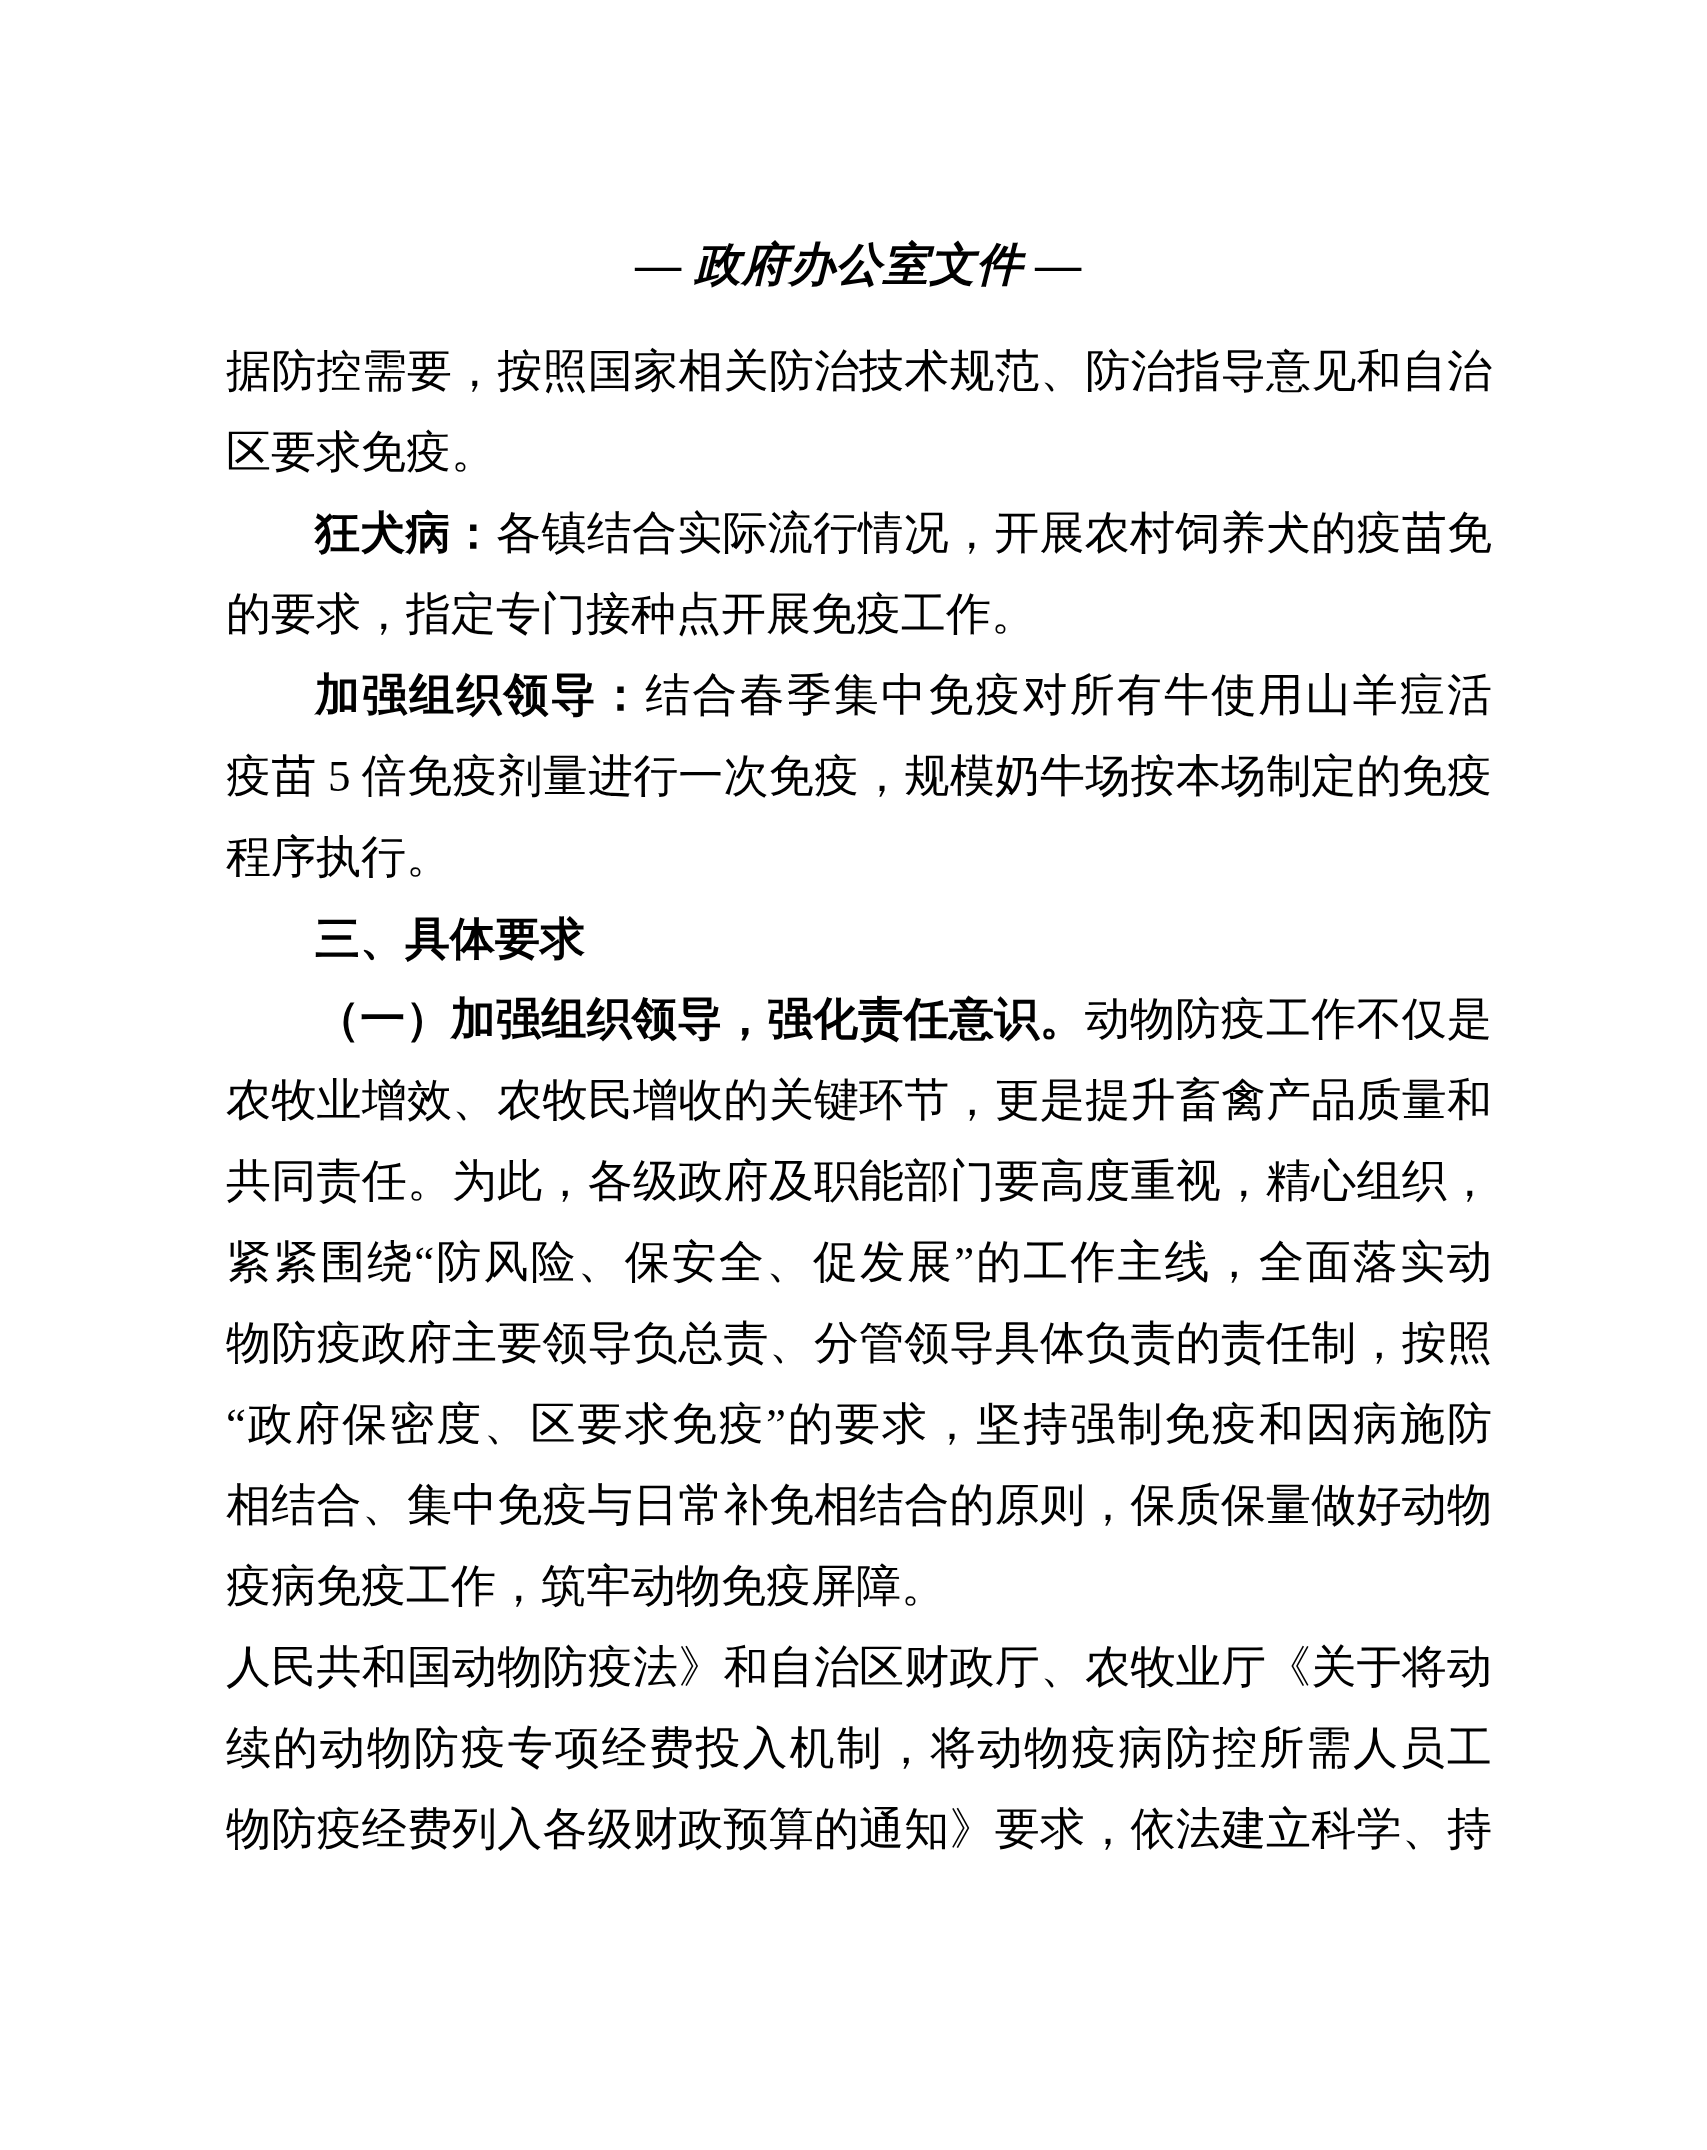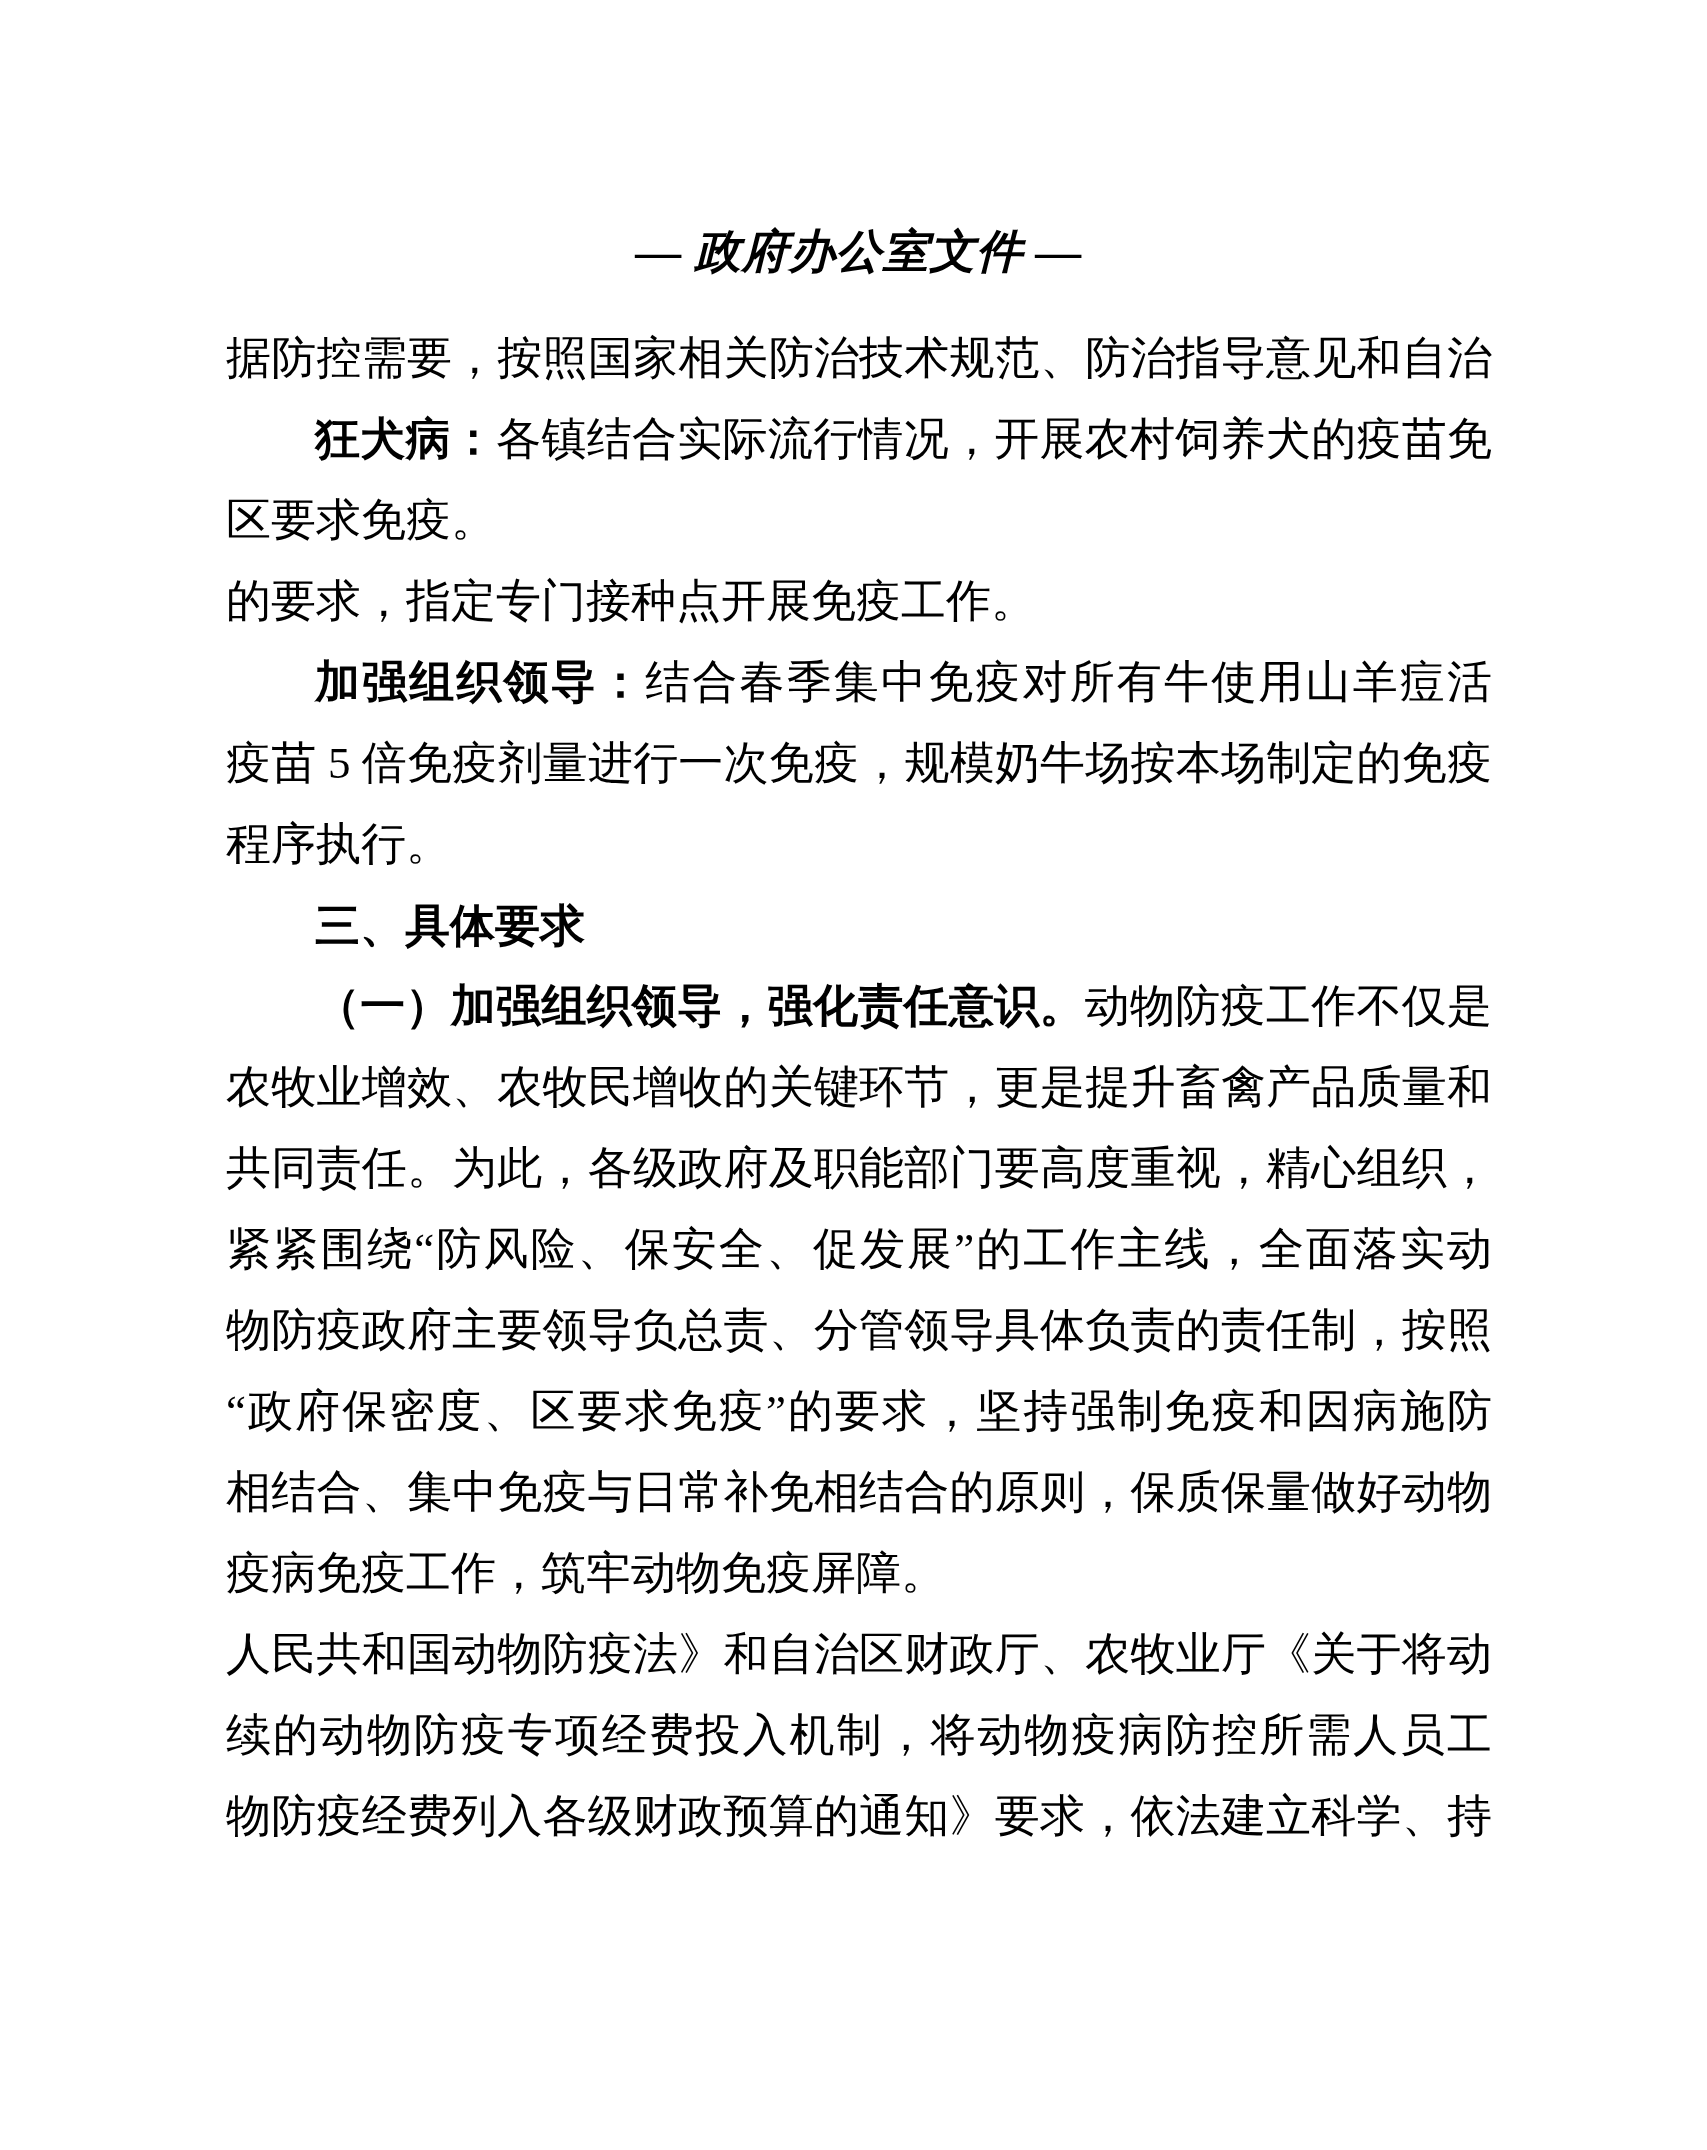--- a/index.html
+++ b/index.html
@@ -8,21 +8,21 @@
   }
   body {
     width: 1707px; height: 2414px;
     position: relative;
     overflow: hidden;
     color: #000000;
     font-family: "Liberation Serif", "DejaVu Serif", serif;
   }
   .content {
     position: absolute;
-    left: 0; top: 0; right: 0;
+    left: 0; top: 13px; right: 0;
     padding: 211px 215px 0 226px;
   }
   .hdr {
     font-size: 46px;
     line-height: 81px;
     text-align: center;
     font-style: italic;
     font-weight: 700;
     letter-spacing: 0.9px;
   }
@@ -49,23 +49,23 @@
 
 <div class="content">
 
   <div class="hdr">
     <span>— 政府办公室文件 —</span>
   </div>
 
   <div class="bd">
 
     <div class="ln">据防控需要，按照国家相关防治技术规范、防治指导意见和自治</div>
+    <div class="ln last">区要求免疫。</div>
+
     <div class="ln ind"><span class="b">狂犬病：</span><span>各镇结合实际流行情况，开展农村饲养犬的疫苗免</span></div>
-
-    <div class="ln last">区要求免疫。</div>
     <div class="ln last">的要求，指定专门接种点开展免疫工作。</div>
 
     <div class="ln ind"><span class="b">加强组织领导：</span><span>结合春季集中免疫对所有牛使用山羊痘活</span></div>
     <div class="ln">疫苗 5 倍免疫剂量进行一次免疫，规模奶牛场按本场制定的免疫</div>
     <div class="ln last">程序执行。</div>
 
     <div class="ln ind hei last">三、具体要求</div>
 
     <div class="ln ind"><span class="b">（一）加强组织领导，强化责任意识。</span><span>动物防疫工作不仅是</span></div>
     <div class="ln">农牧业增效、农牧民增收的关键环节，更是提升畜禽产品质量和</div>

